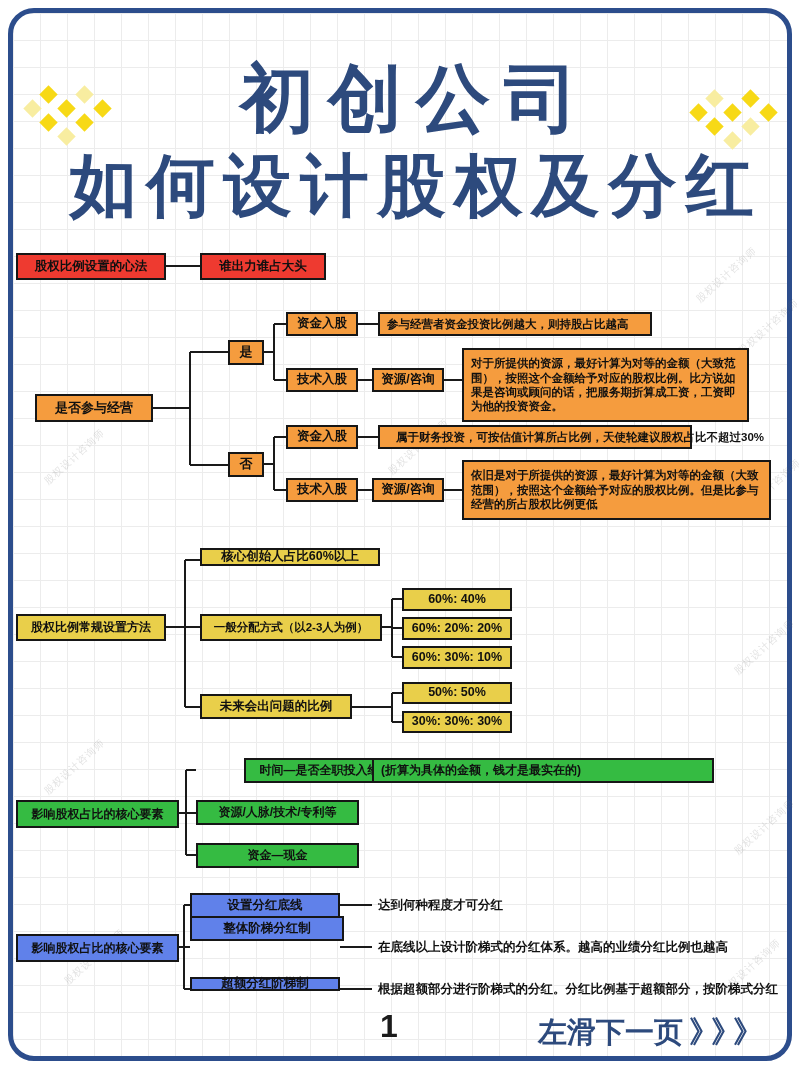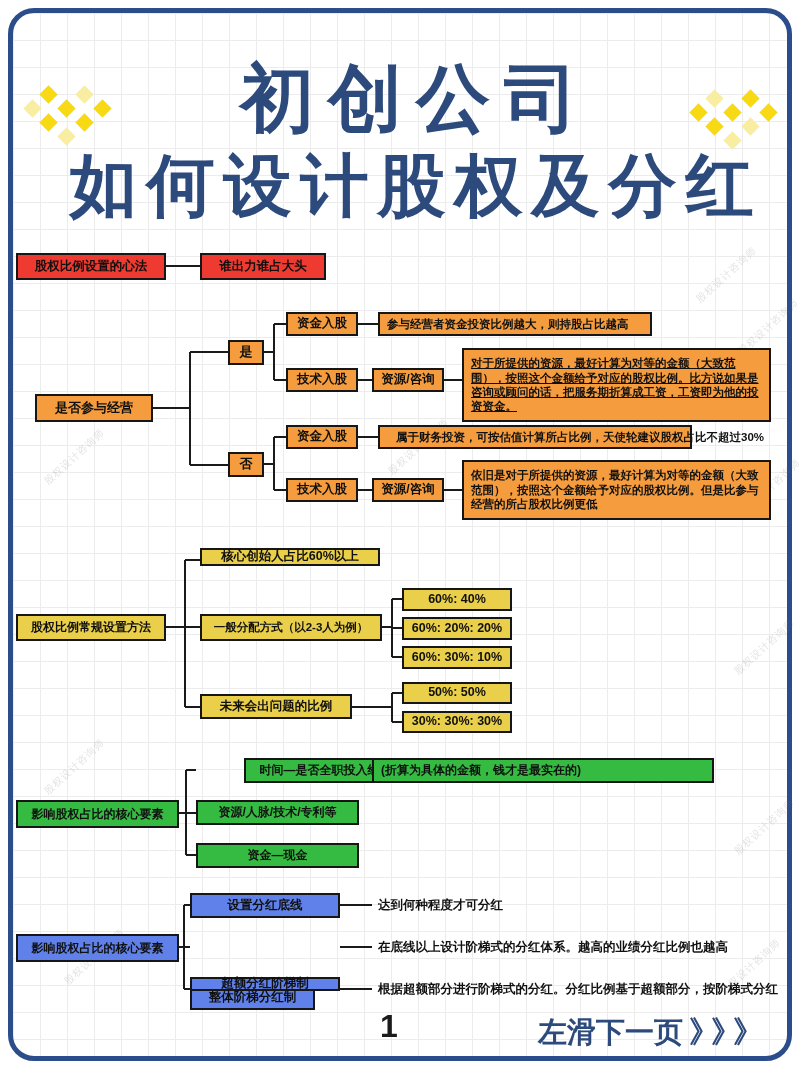--- a/index.html
+++ b/index.html
@@ -122,21 +122,21 @@
 
   <div class="node orange" style="left:35px;top:394px;width:118px;height:28px;font-size:13px;">是否参与经营</div>
   <div class="node orange" style="left:228px;top:340px;width:36px;height:25px;font-size:13px;">是</div>
   <div class="node orange" style="left:228px;top:452px;width:36px;height:25px;font-size:13px;">否</div>
 
   <div class="node orange" style="left:286px;top:312px;width:72px;height:24px;">资金入股</div>
   <div class="node orange desc" style="left:378px;top:312px;width:274px;height:24px;white-space:nowrap;">参与经营者资金投资比例越大，则持股占比越高</div>
 
   <div class="node orange" style="left:286px;top:368px;width:72px;height:24px;">技术入股</div>
   <div class="node orange" style="left:372px;top:368px;width:72px;height:24px;">资源/咨询</div>
-  <div class="node orange desc" style="left:462px;top:348px;width:309px;height:74px;text-decoration:underline;">对于所提供的资源，最好计算为对等的金额（大致范围），按照这个金额给予对应的股权比例。比方说如果是咨询或顾问的话，把服务期折算成工资，工资即为他的投资资金。</div>
+  <div class="node orange desc" style="left:462px;top:348px;width:287px;height:74px;">对于所提供的资源，最好计算为对等的金额（大致范围），按照这个金额给予对应的股权比例。比方说如果是咨询或顾问的话，把服务期折算成工资，工资即为他的投资资金。</div>
 
   <div class="node orange" style="left:286px;top:425px;width:72px;height:24px;">资金入股</div>
   <div class="node orange desc" style="left:378px;top:425px;width:314px;height:24px;white-space:nowrap;padding-left:16px;">属于财务投资，可按估值计算所占比例，天使轮建议股权占比不超过30%</div>
 
   <div class="node orange" style="left:286px;top:478px;width:72px;height:24px;">技术入股</div>
   <div class="node orange" style="left:372px;top:478px;width:72px;height:24px;">资源/咨询</div>
   <div class="node orange desc" style="left:462px;top:460px;width:309px;height:60px;">依旧是对于所提供的资源，最好计算为对等的金额（大致范围），按照这个金额给予对应的股权比例。但是比参与经营的所占股权比例更低</div>
 
   <div class="node yellow" style="left:16px;top:614px;width:150px;height:27px;font-size:12px;">股权比例常规设置方法</div>
   <div class="node yellow" style="left:200px;top:548px;width:180px;height:18px;">核心创始人占比60%以上</div>
@@ -150,21 +150,21 @@
 
   <div class="node green" style="left:16px;top:800px;width:163px;height:28px;font-size:12px;">影响股权占比的核心要素</div>
   <div class="node green" style="left:196px;top:758px;width:163px;height:25px;font-size:12px;margin-left:48px;">时间—是否全职投入经营</div>
   <div class="node green desc" style="left:372px;top:758px;width:342px;height:25px;font-size:12px;white-space:nowrap;">(折算为具体的金额，钱才是最实在的)</div>
   <div class="node green" style="left:196px;top:800px;width:163px;height:25px;font-size:12px;">资源/人脉/技术/专利等</div>
   <div class="node green" style="left:196px;top:843px;width:163px;height:25px;font-size:12px;">资金—现金</div>
 
   <div class="node blue" style="left:16px;top:934px;width:163px;height:28px;font-size:12px;">影响股权占比的核心要素</div>
   <div class="node blue" style="left:190px;top:893px;width:150px;height:25px;">设置分红底线</div>
   <span class="plain" style="left:378px;top:897px;">达到何种程度才可分红</span>
-  <div class="node blue" style="left:190px;top:985px;width:125px;height:25px;">整体阶梯分红制</div>
+  <div class="node blue" style="left:190px;top:916px;width:154px;height:25px;">整体阶梯分红制</div>
   <span class="plain" style="left:378px;top:939px;">在底线以上设计阶梯式的分红体系。越高的业绩分红比例也越高</span>
   <div class="node blue" style="left:190px;top:977px;width:150px;height:14px;">超额分红阶梯制</div>
   <span class="plain" style="left:378px;top:981px;">根据超额部分进行阶梯式的分红。分红比例基于超额部分，按阶梯式分红</span>
 
   <div class="footer-page">1</div>
   <div class="footer-next">
     <span>左滑下一页</span>
     <span class="arrows">》》》</span>
   </div>
 </div>

